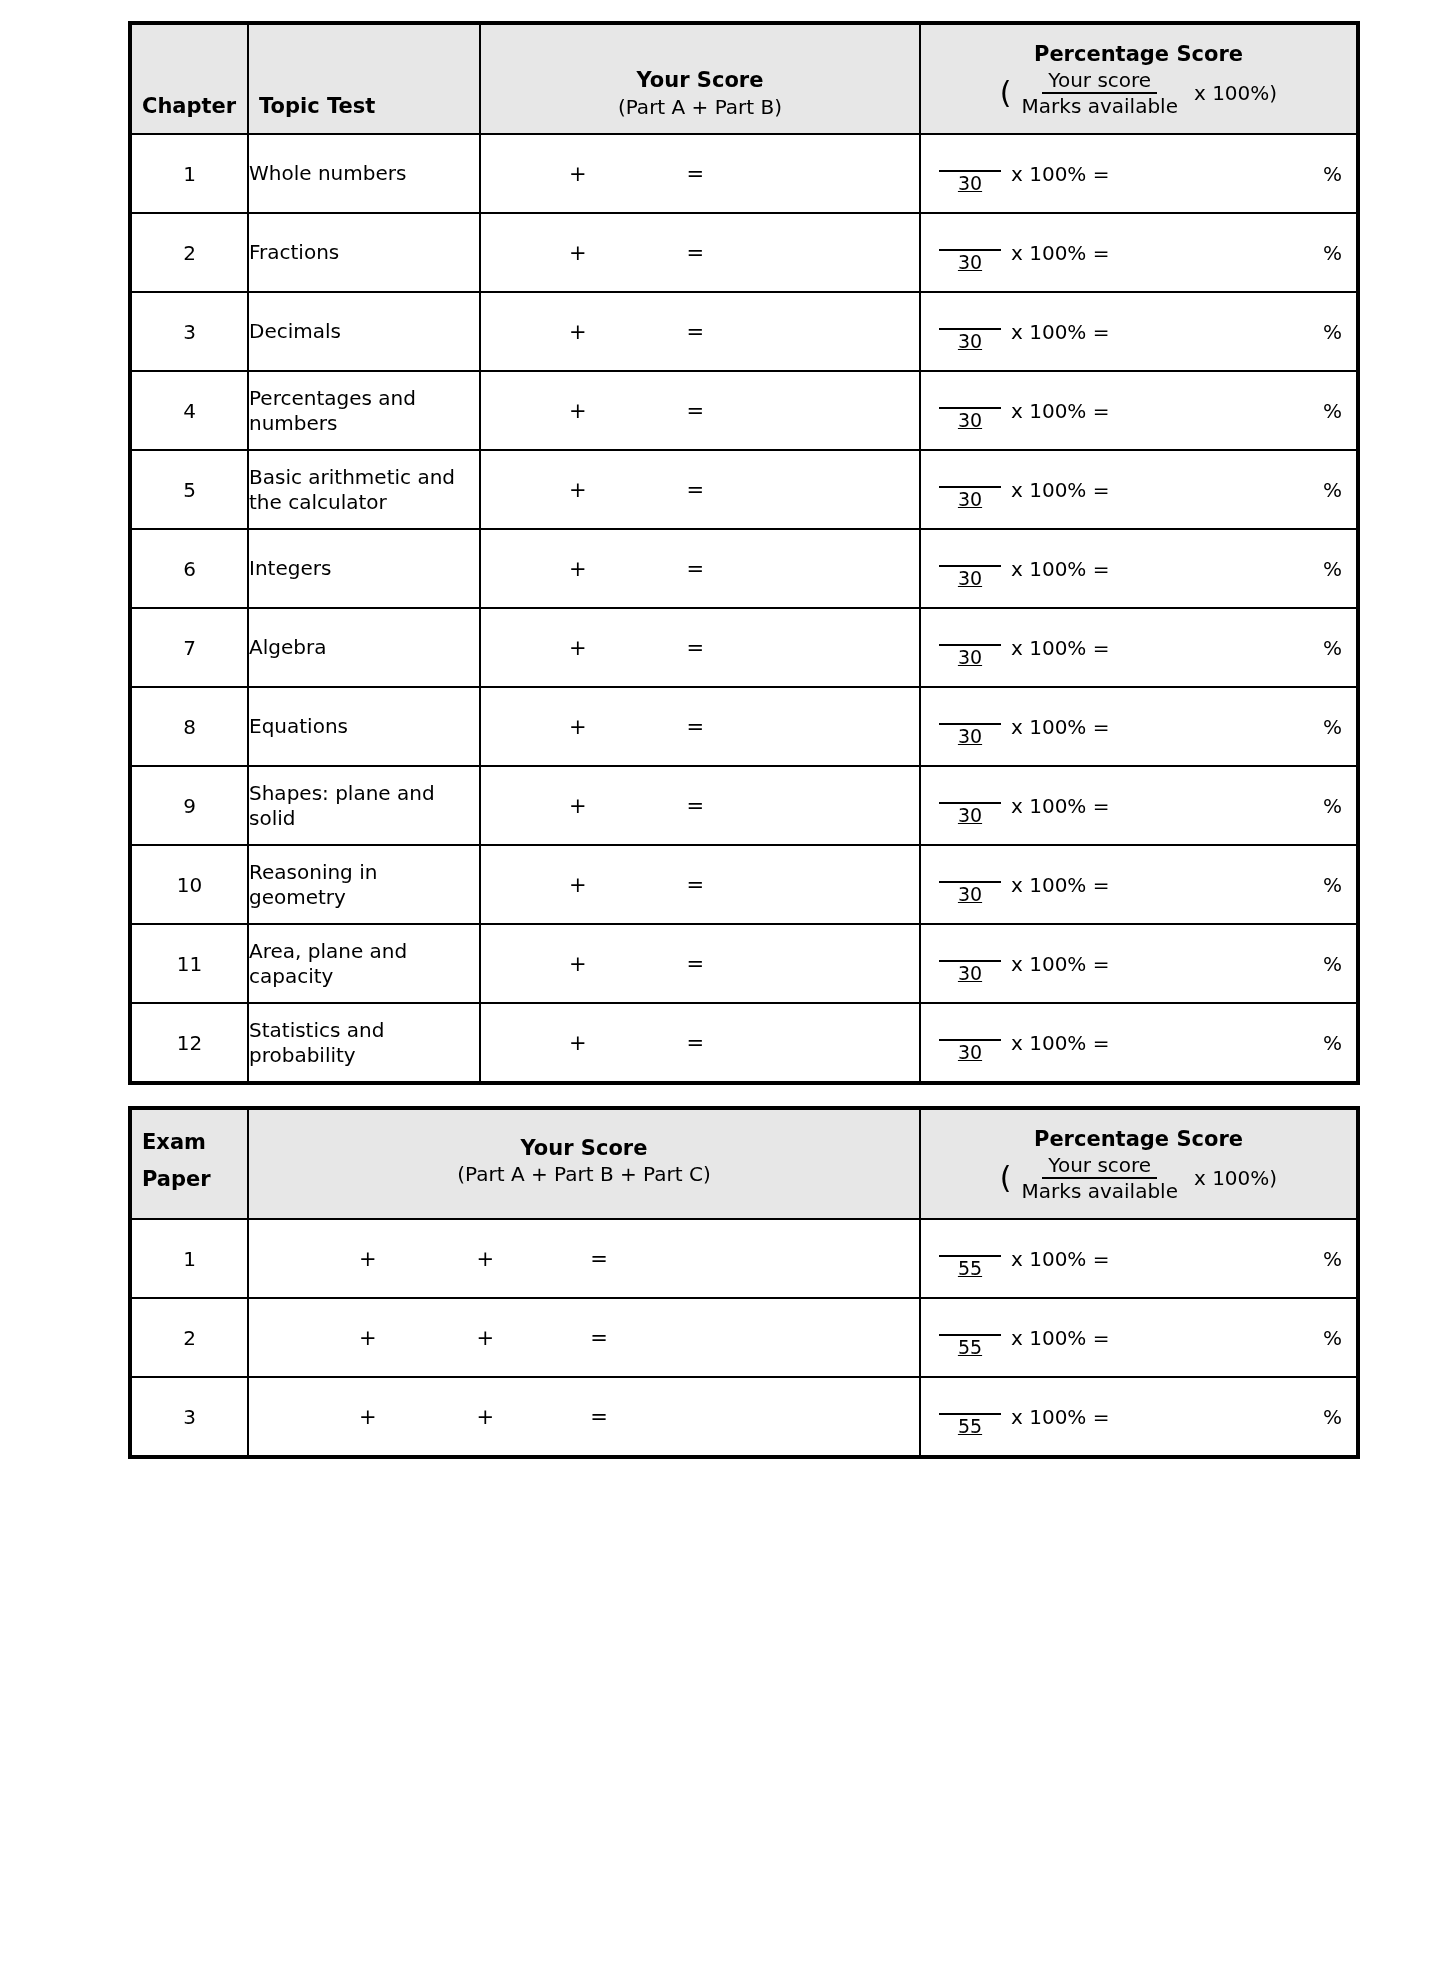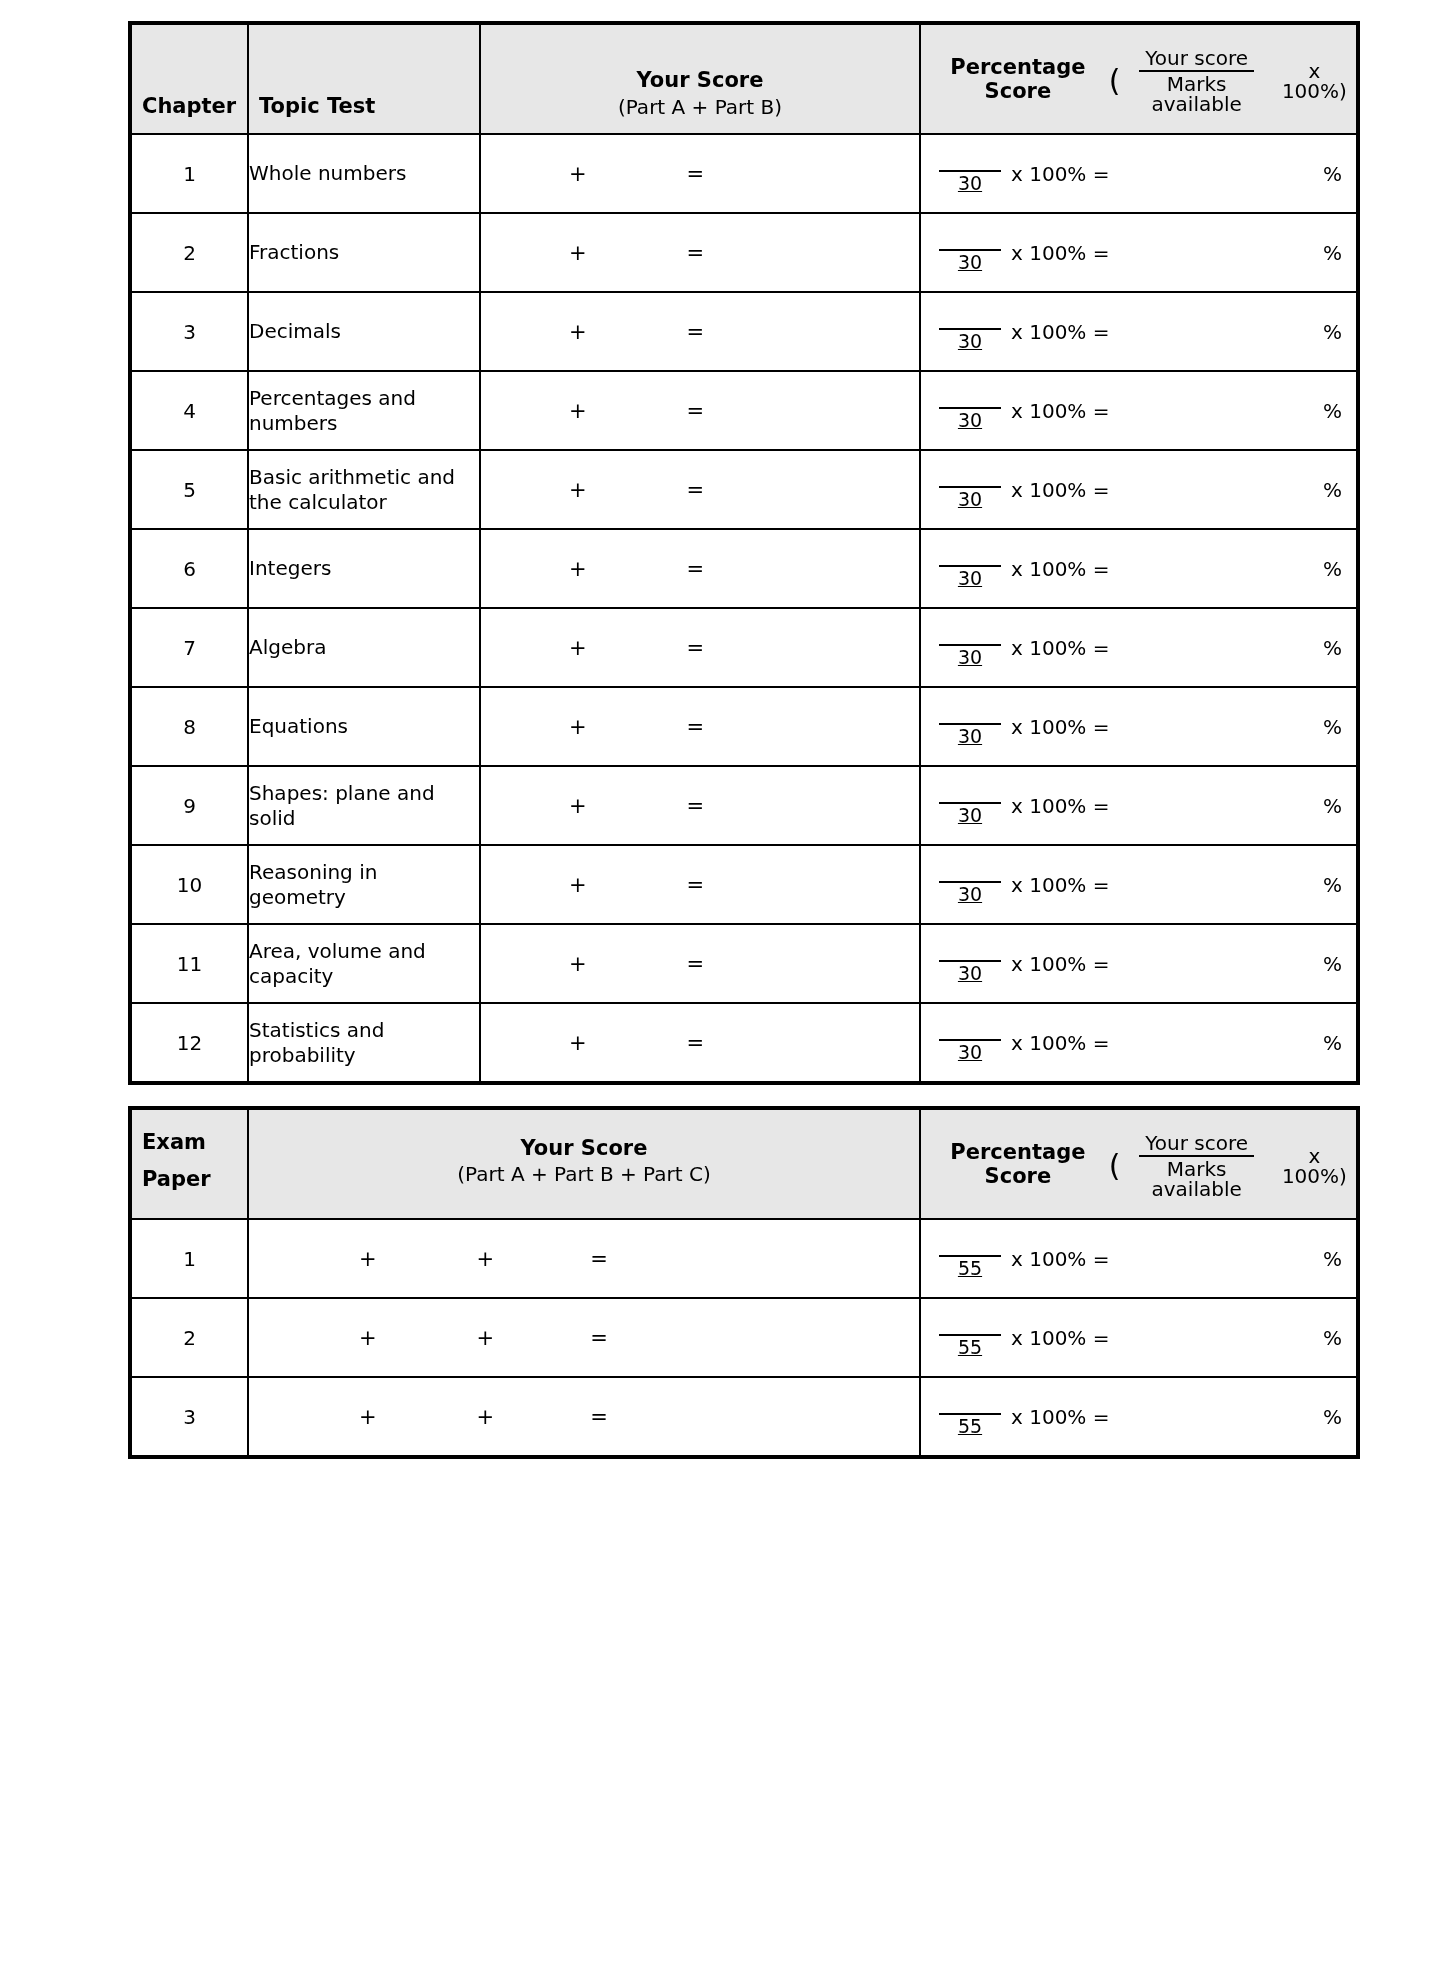--- a/index.html
+++ b/index.html
@@ -84,21 +84,21 @@
     font-weight: normal;
     font-size: 20px;
     line-height: 1.2;
     margin-top: 2px;
   }
 
   
   .pct-hdr {
     height: 108px;
     display: flex;
-    flex-direction: row;
+    flex-direction: column;
     align-items: center;
     justify-content: center;
     box-sizing: border-box;
     padding: 6px 6px 6px 6px;
   }
   .pct-hdr-title {
     font-weight: bold;
     font-size: 21px;
     line-height: 1.15;
   }
@@ -481,21 +481,21 @@
                 <span class="den">30</span>
               </span>
               <span class="pct-expr">x 100% =</span>
               <span class="pct-spacer"></span>
               <span class="pct-sign">%</span>
             </div>
           </td>
         </tr>
         <tr>
           <td class="cell-num">11</td>
-          <td class="cell-topic">Area, volume and capacity</td>
+          <td class="cell-topic">Area, plane and capacity</td>
           <td>
             <div class="score-row topic">
               <span class="lead"></span>
               <span class="op">+</span>
               <span class="slot1"></span>
               <span class="op">=</span>
               <span class="slot3"></span>
             </div>
           </td>
           <td>

